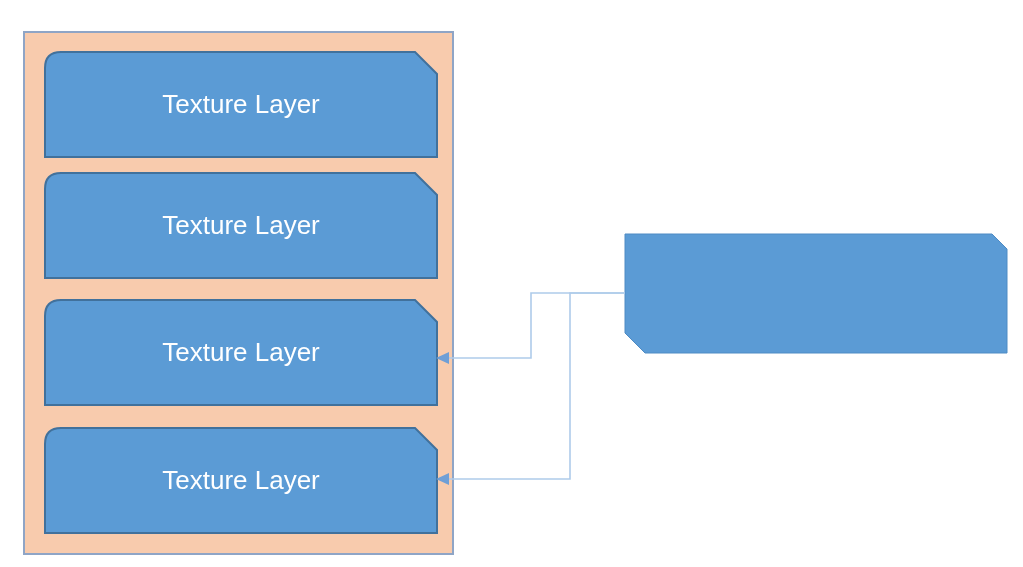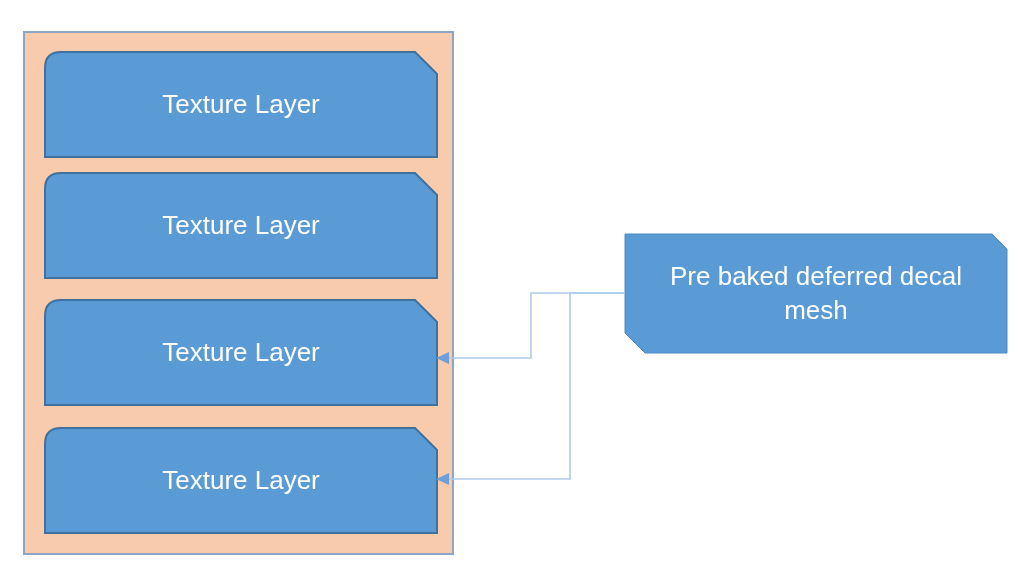--- a/index.html
+++ b/index.html
@@ -110,16 +110,15 @@
 
     <polyline class="connector" points="625,293 570,293 570,479 447,479"></polyline>
     <polygon class="arrowhead" points="436,479 449,473 449,485"></polygon>
   </svg>
 
   <div class="label layer-label l1">Texture Layer</div>
   <div class="label layer-label l2">Texture Layer</div>
   <div class="label layer-label l3">Texture Layer</div>
   <div class="label layer-label l4">Texture Layer</div>
 
-  <div class="label decal-label">Pre baked deferred decal mesh</div>
 
 
 </div>
 
 </body></html>

